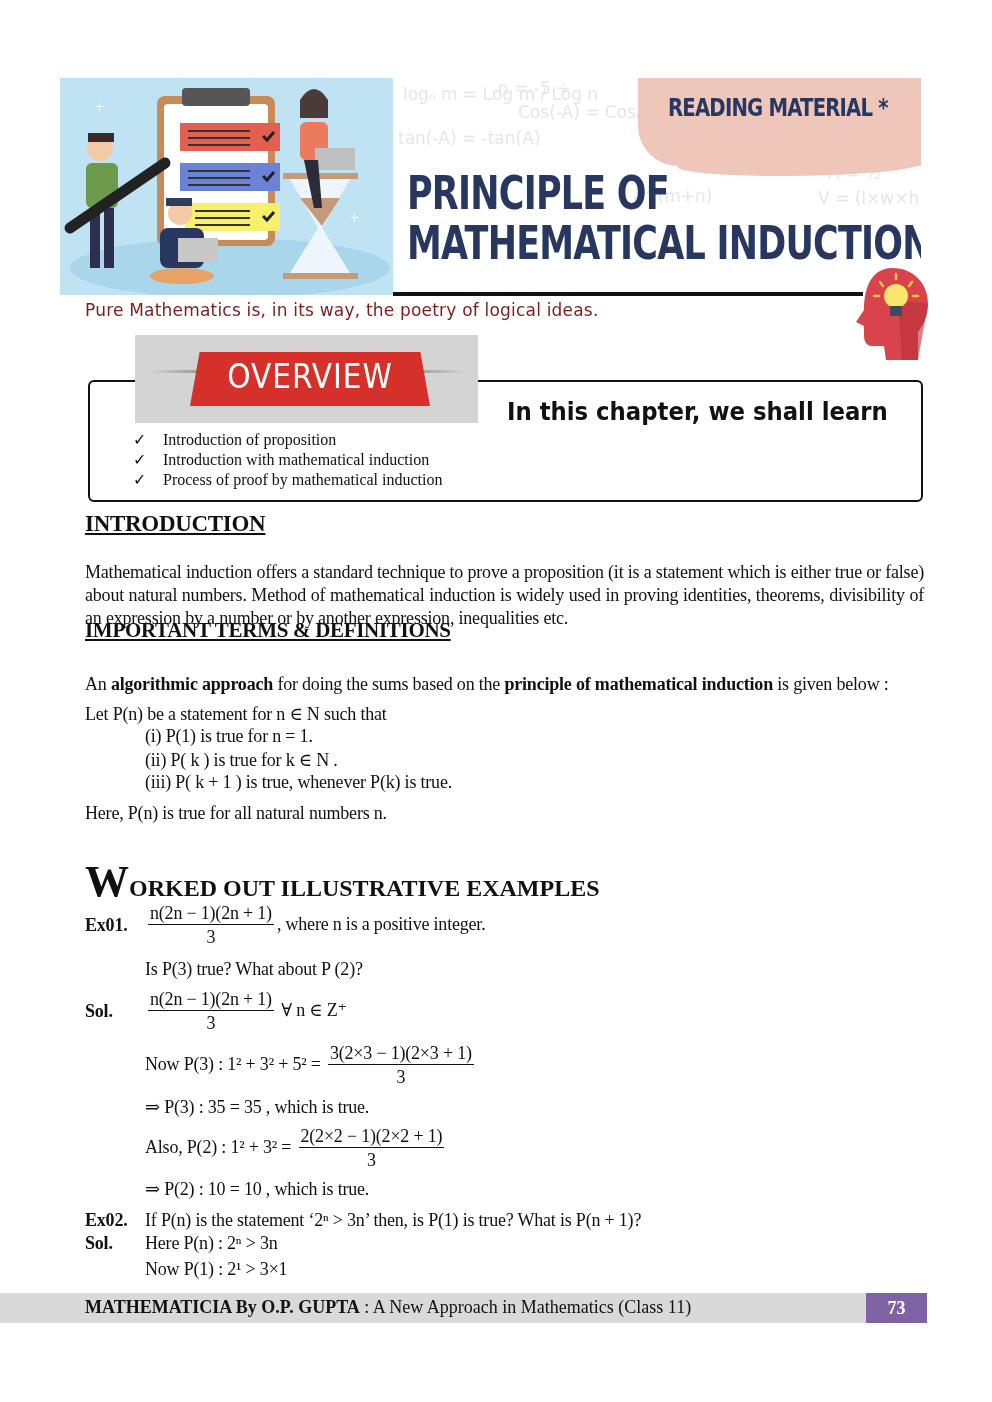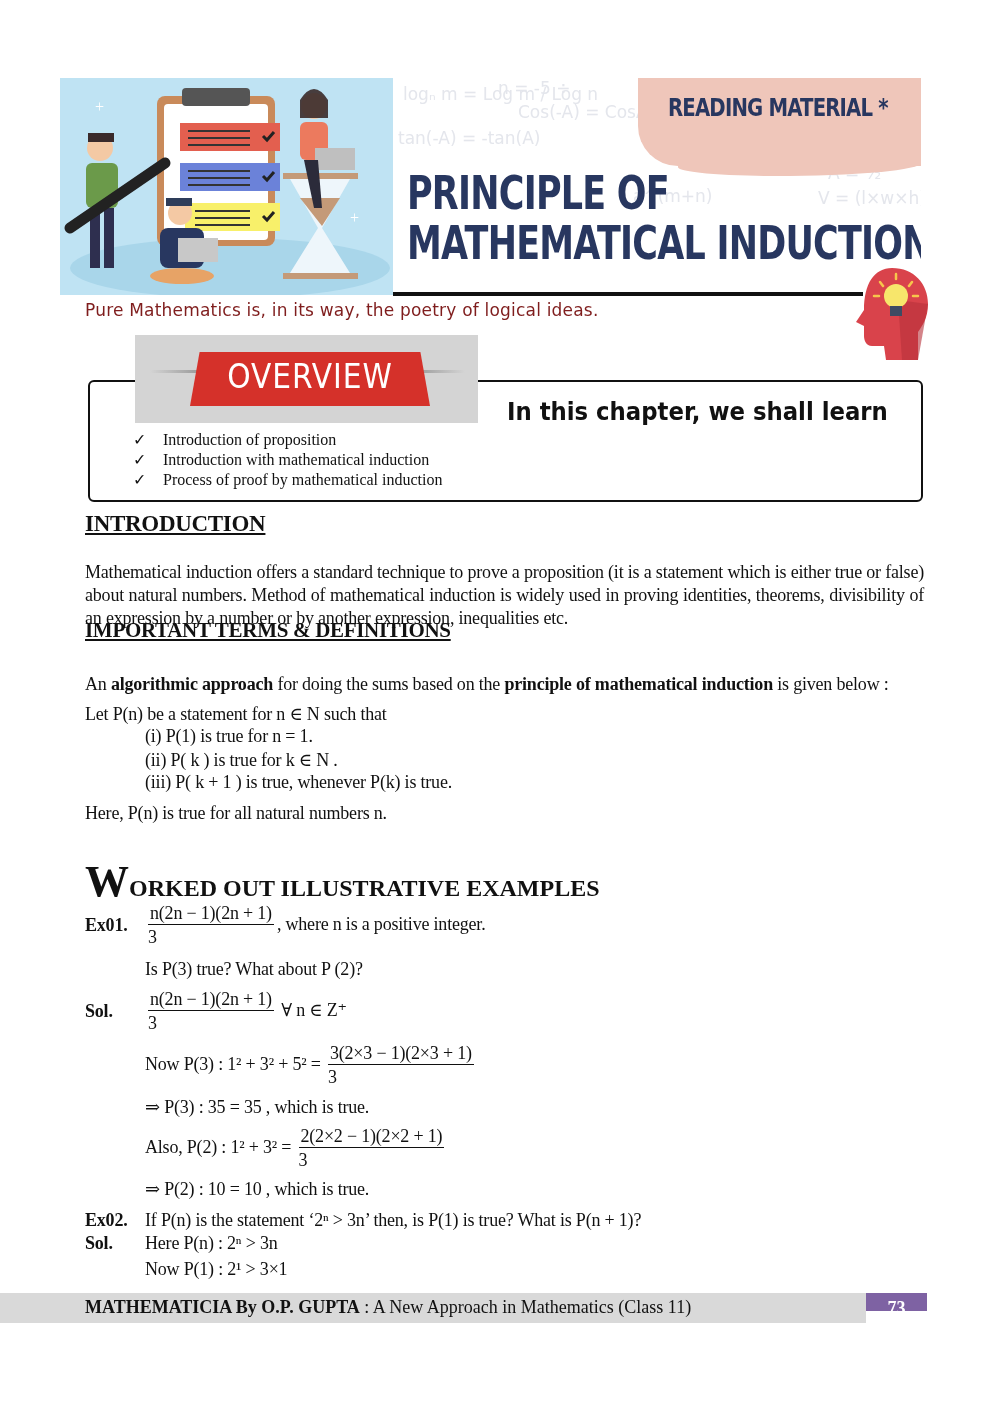--- a/index.html
+++ b/index.html
@@ -87,36 +87,36 @@
     position: absolute; left: 85px; width: 839px; font-size: 18px; line-height: 23px;
     text-align: justify; letter-spacing: -0.2px; margin-top: 22px;
   }
   .line { position: absolute; font-size: 18px; white-space: nowrap; letter-spacing: -0.2px; }
   .worked-h {
     position: absolute; left: 85px; top: 850px; font-weight: bold; white-space: nowrap; margin-top: 6px;
   }
   .worked-h .big { font-size: 44px; }
   .worked-h .rest { font-size: 24px; }
   .frac {
-    display: inline-flex; flex-direction: column; align-items: flex-start; vertical-align: middle;
+    display: inline-flex; flex-direction: column; align-items: center; vertical-align: middle;
     margin: 0 3px;
   }
   .frac .num { border-bottom: 1px solid #111; padding: 0 2px; line-height: 22px; }
   .frac .den { line-height: 24px; }
   .b { font-weight: bold; }
 
   
   .footer-bar {
     position: absolute; left: 0; top: 1293px; width: 866px; height: 30px; background: #d9d9d9;
   }
   .footer-text {
     position: absolute; left: 85px; top: 1297px; font-size: 18px; white-space: nowrap;
   }
   .page-num {
-    position: absolute; left: 866px; top: 1293px; width: 61px; height: 18px;
+    position: absolute; left: 866px; top: 1293px; width: 61px; height: 30px;
     background: #7e62a3; color: #fff; font-weight: bold; font-size: 18px; text-align: center;
     line-height: 30px;
   }
 </style>
 </head>
 <body>
 
 <div class="banner-art">
   <svg width="333" height="217" viewBox="0 0 333 217">
     <ellipse cx="170" cy="190" rx="160" ry="30" fill="#a9d6ea"></ellipse>

